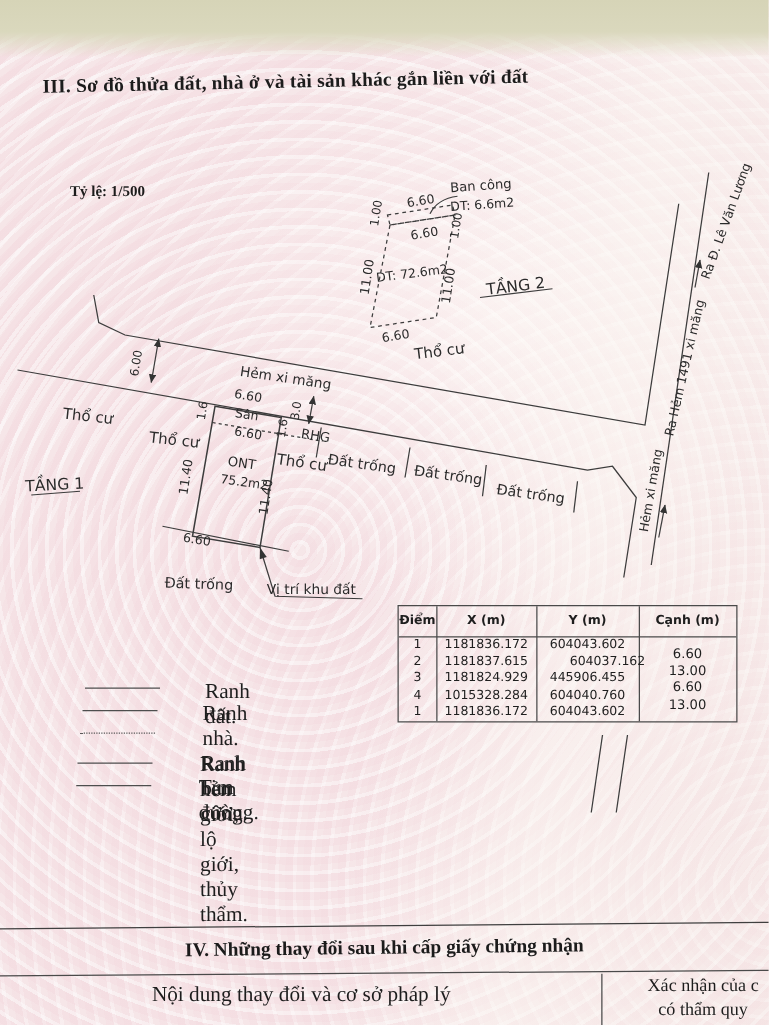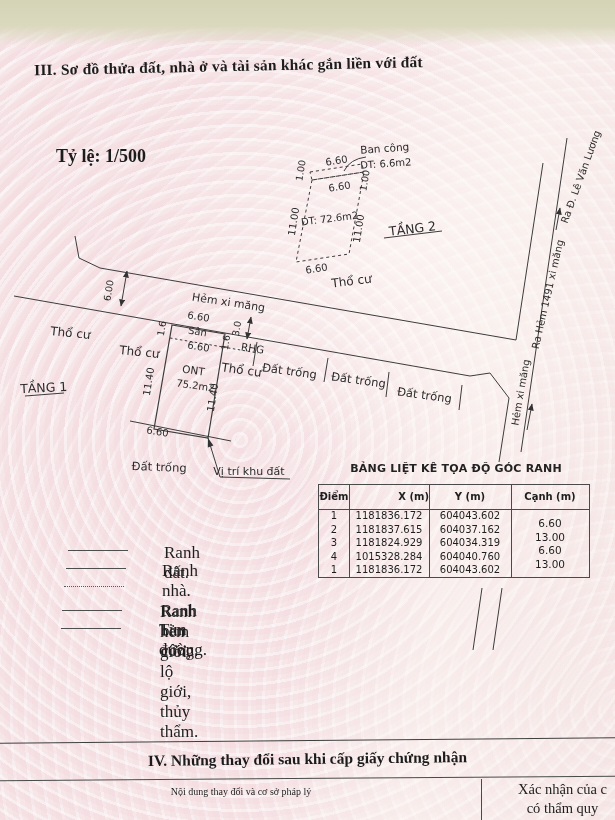--- a/index.html
+++ b/index.html
@@ -12,41 +12,41 @@
       repeating-radial-gradient(circle at 240px 440px, rgba(255,255,255,0) 0 5px, rgba(255,255,255,.38) 5px 8px, rgba(243,213,220,.30) 8px 14px),
       repeating-radial-gradient(circle at 620px 710px, rgba(255,255,255,0) 0 5px, rgba(255,255,255,.30) 5px 8px, rgba(243,213,220,.22) 8px 14px),
       #f6e6e8;
   }
   .abs{position:absolute;}
   .strip-top{left:0;top:0;width:615px;height:46px;
     background:linear-gradient(180deg,#d6d4b7 0%,#dad8bd 55%,rgba(218,216,189,0) 100%);}
   .serif{font-family:"Liberation Serif","DejaVu Serif",serif;}
   .h3title{left:34px;top:56px;width:500px;font-size:15.5px;font-weight:bold;
     transform:rotate(-1.2deg);letter-spacing:.2px;color:#1c1c1c;}
-  .scale{left:56px;top:146px;font-size:18px;font-weight:bold;color:#1c1c1c;}
+  .scale{left:56px;top:146px;font-size:12px;font-weight:bold;color:#1c1c1c;}
   svg text{font-family:"DejaVu Sans",sans-serif;fill:#2b2b2b;}
   
   .ctable{left:318px;top:462px;width:276px;height:120px;font-size:10px;color:#1e1e1e;}
   .ctitle{position:absolute;left:-10px;top:0;width:296px;text-align:center;
     font-weight:bold;font-size:11px;letter-spacing:.2px;color:#222;}
   .cbox{position:absolute;left:0;top:22px;width:270px;height:92px;border:1.2px solid #4a4a4a;}
   .vline{position:absolute;top:0;bottom:0;width:0;border-left:1px solid #4a4a4a;}
   .hline{position:absolute;left:0;right:0;height:0;border-top:1px solid #4a4a4a;}
   .ccell{position:absolute;height:12px;line-height:12px;text-align:center;}
   
   .legend-line{height:0;border-top:1.3px solid #4e4e4e;width:60px;}
   .legend-line.dotted{border-top:1.6px dotted #5a5a5a;}
   .legend-label{font-family:"Liberation Serif","DejaVu Serif",serif;font-size:17px;color:#1e1e1e;margin-left:24px;}
   
   .rule{left:0;top:740px;width:615px;height:0;border-top:1.5px solid #3f3f3f;transform:rotate(-.5deg);}
   .h4title{left:0;top:750px;width:615px;text-align:center;font-size:15.5px;font-weight:bold;
     color:#1b1b1b;transform:rotate(-.7deg);}
   .btable-top{left:0;top:778px;width:615px;height:0;border-top:1.2px solid #4a4a4a;transform:rotate(-.4deg);}
   .btable-div{left:481px;top:779px;width:0;height:41px;border-left:1.2px solid #4a4a4a;}
-  .bleft{left:0;top:786px;width:482px;text-align:center;font-size:10px;color:#1d1d1d;}
+  .bleft{left:0;top:786px;width:482px;text-align:center;font-size:17px;color:#1d1d1d;}
   .bright{left:490px;top:780px;width:145px;text-align:center;font-size:14.5px;line-height:19px;color:#1d1d1d;}
 </style>
 </head>
 <body>
 
 <div id="page">
 
   <div class="abs strip-top"></div>
 
   <div class="abs serif h3title">III. Sơ đồ thửa đất, nhà ở và tài sản khác gắn liền với đất</div>
@@ -134,42 +134,41 @@
     <text x="157" y="435" font-size="10" text-anchor="middle" transform="rotate(9 157 435)">6.60</text>
     <text x="159" y="471" font-size="11.5" text-anchor="middle" transform="rotate(2 159 471)">Đất trống</text>
     <text x="249" y="475" font-size="11" text-anchor="middle">Vị trí khu đất</text>
 
     <text x="524" y="393" font-size="10" text-anchor="middle" transform="rotate(-80 524 393)">Hẻm xi măng</text>
     <text x="551" y="295" font-size="10" text-anchor="middle" transform="rotate(-77 551 295)">Ra Hẻm 1491 xi măng</text>
     <text x="584" y="178" font-size="10" text-anchor="middle" transform="rotate(-70 584 178)">Ra Đ. Lê Văn Lương</text>
   </svg>
 
   <div class="abs ctable">
-    <div class="ctitle">BẢNG LIỆT KÊ TỌA ĐỘ GÓC RANH</div>
     <div class="cbox">
       <div class="vline" style="left:30px;"></div>
       <div class="vline" style="left:110px;"></div>
       <div class="vline" style="left:192px;"></div>
       <div class="hline" style="top:24px;"></div>
       <div class="ccell" style="left:0;width:30px;top:6px;font-weight:bold;">Điểm</div>
-      <div class="ccell" style="left:30px;width:80px;top:6px;font-weight:bold;text-align:right;">X (m)</div>
+      <div class="ccell" style="left:30px;width:80px;top:6px;font-weight:bold;">X (m)</div>
       <div class="ccell" style="left:110px;width:82px;top:6px;font-weight:bold;">Y (m)</div>
       <div class="ccell" style="left:192px;width:78px;top:6px;font-weight:bold;">Cạnh (m)</div>
 
       <div class="ccell" style="left:0;width:30px;top:25px;">1</div>
       <div class="ccell" style="left:30px;width:80px;top:25px;">1181836.172</div>
       <div class="ccell" style="left:110px;width:82px;top:25px;">604043.602</div>
 
       <div class="ccell" style="left:0;width:30px;top:38.5px;">2</div>
       <div class="ccell" style="left:30px;width:80px;top:38.5px;">1181837.615</div>
-      <div class="ccell" style="left:110px;width:82px;top:38.5px;">604037.162</div>
+      <div class="ccell" style="left:110px;width:82px;top:38.5px;padding-left:16px;">604037.162</div>
 
       <div class="ccell" style="left:0;width:30px;top:52px;">3</div>
       <div class="ccell" style="left:30px;width:80px;top:52px;">1181824.929</div>
-      <div class="ccell" style="left:110px;width:82px;top:52px;">604034.319</div>
+      <div class="ccell" style="left:110px;width:82px;top:52px;">445906.455</div>
 
       <div class="ccell" style="left:0;width:30px;top:65.5px;">4</div>
       <div class="ccell" style="left:30px;width:80px;top:65.5px;">1015328.284</div>
       <div class="ccell" style="left:110px;width:82px;top:65.5px;text-align:center;">604040.760</div>
 
       <div class="ccell" style="left:0;width:30px;top:79px;">1</div>
       <div class="ccell" style="left:30px;width:80px;top:79px;">1181836.172</div>
       <div class="ccell" style="left:110px;width:82px;top:79px;">604043.602</div>
 
       <div class="ccell" style="left:192px;width:78px;top:32px;font-size:10.5px;">6.60</div>

